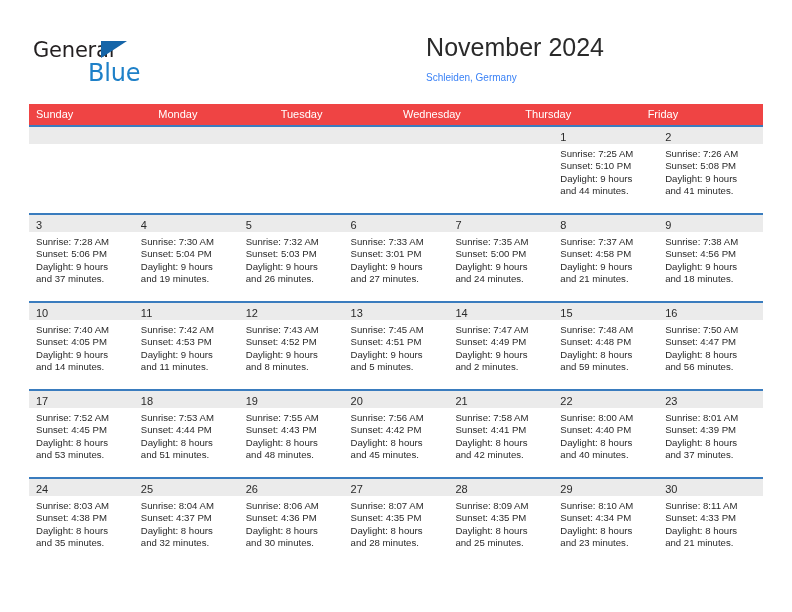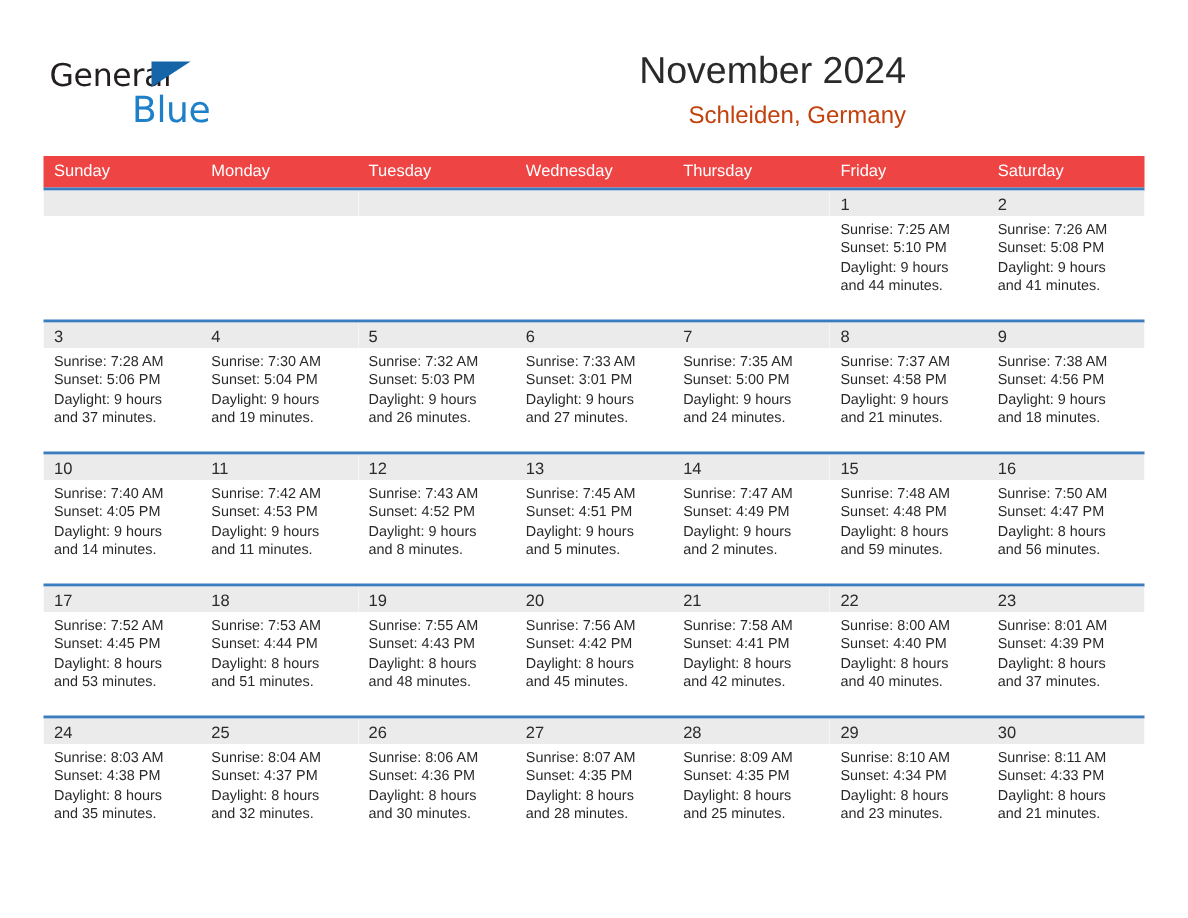--- a/index.html
+++ b/index.html
@@ -60,32 +60,32 @@
     top: 21px;
     font-size: 24px;
     letter-spacing: -0.2px;
     color: #1e80c8;
     font-family: "DejaVu Sans", sans-serif;
   }
   .title-block {
     position: absolute;
     right: 36px;
     top: 32px;
-    text-align: right;
+    text-align: left;
   }
   .cal-title {
     font-size: 25px;
     color: #2a2a2a;
     font-weight: normal;
     line-height: 30px;
     white-space: nowrap;
   }
   .cal-subtitle {
-    font-size: 16px;
-    color: #c2410c;
+    font-size: 10px;
+    color: #3b82f6;
     line-height: 18px;
     margin-top: 7px;
     white-space: nowrap;
   }
 
   
   .calendar {
     position: absolute;
     left: 29px;
     top: 104px;
@@ -161,21 +161,20 @@
 
   <div class="calendar">
 
     <div class="weekdays">
       <div class="weekday">Sunday</div>
       <div class="weekday">Monday</div>
       <div class="weekday">Tuesday</div>
       <div class="weekday">Wednesday</div>
       <div class="weekday">Thursday</div>
       <div class="weekday">Friday</div>
-      <div class="weekday">Saturday</div>
     </div>
 
     <div class="week">
       <div class="day empty">
         <div class="day-num-band"><span class="day-num"></span></div>
 
       </div>
       <div class="day empty">
         <div class="day-num-band"><span class="day-num"></span></div>
 

